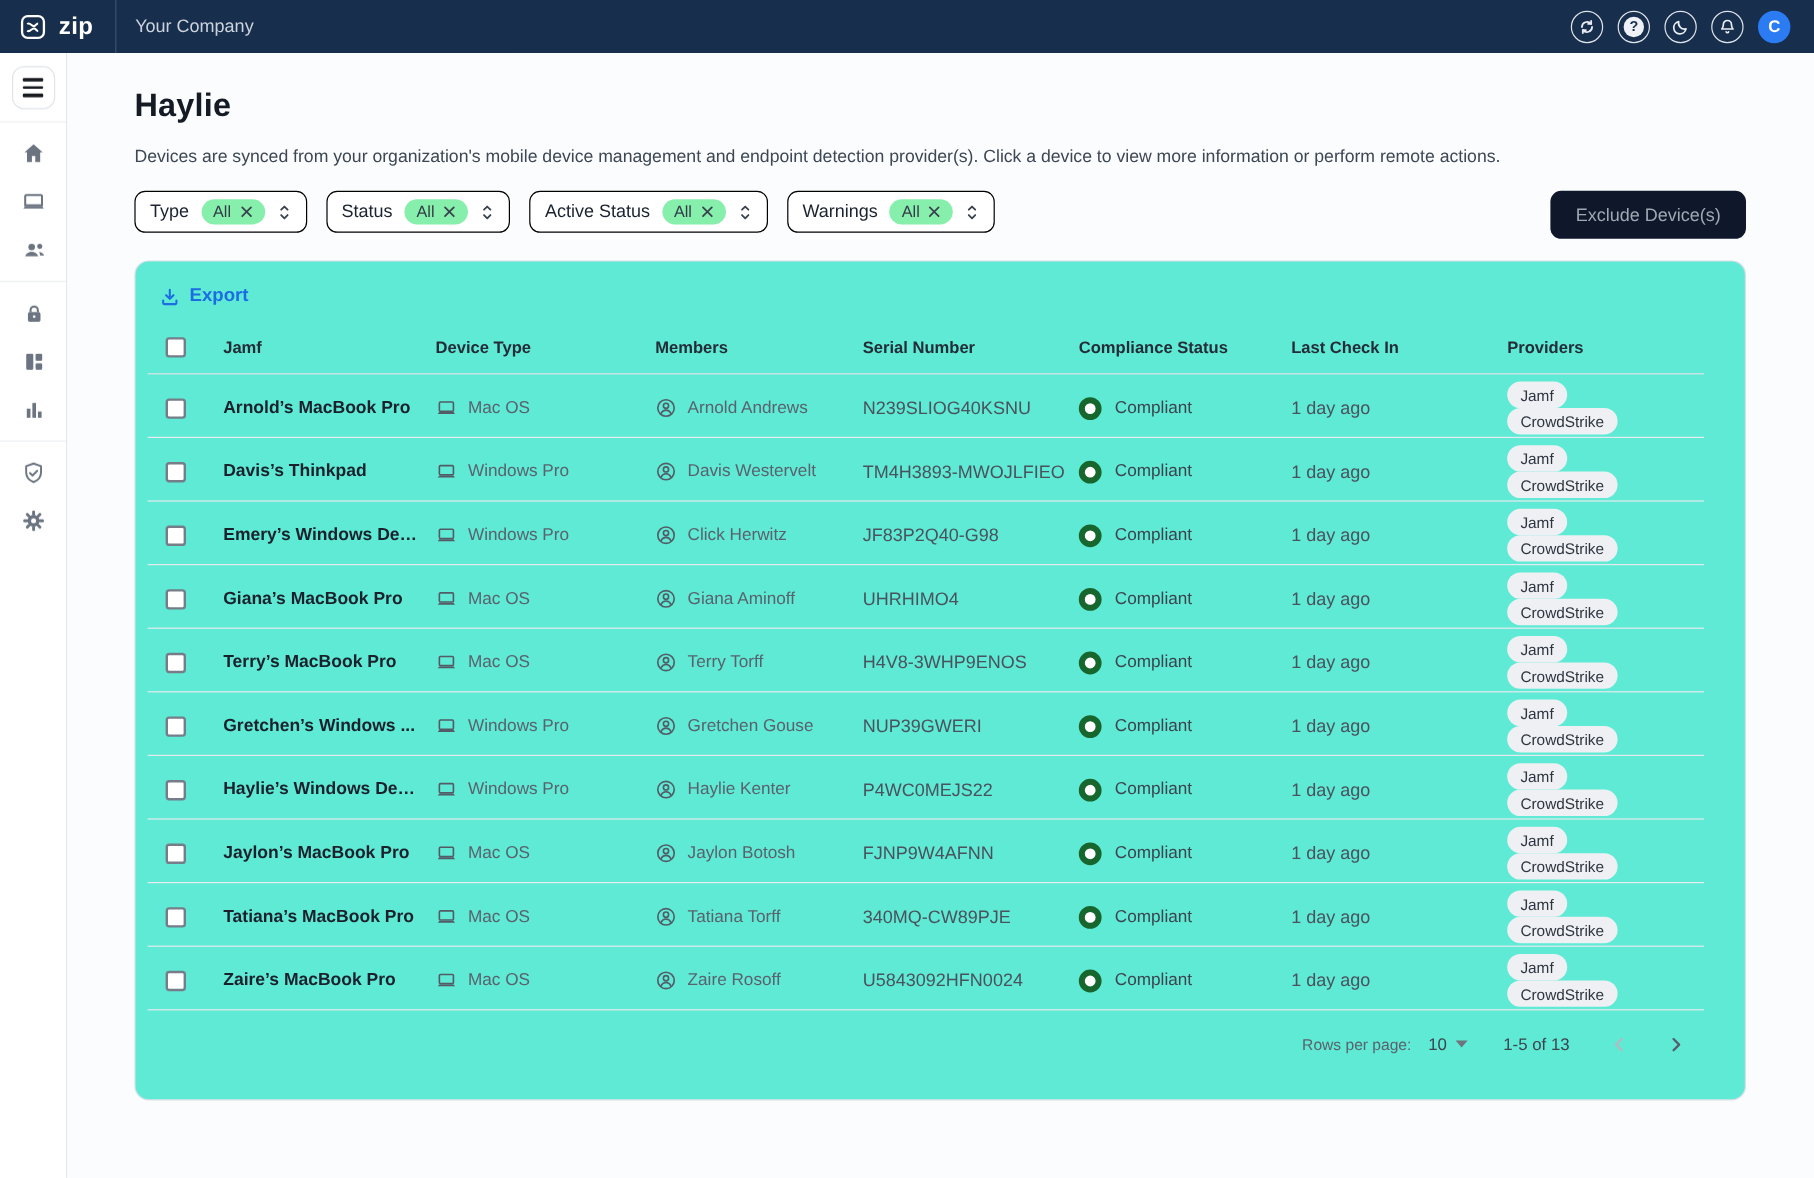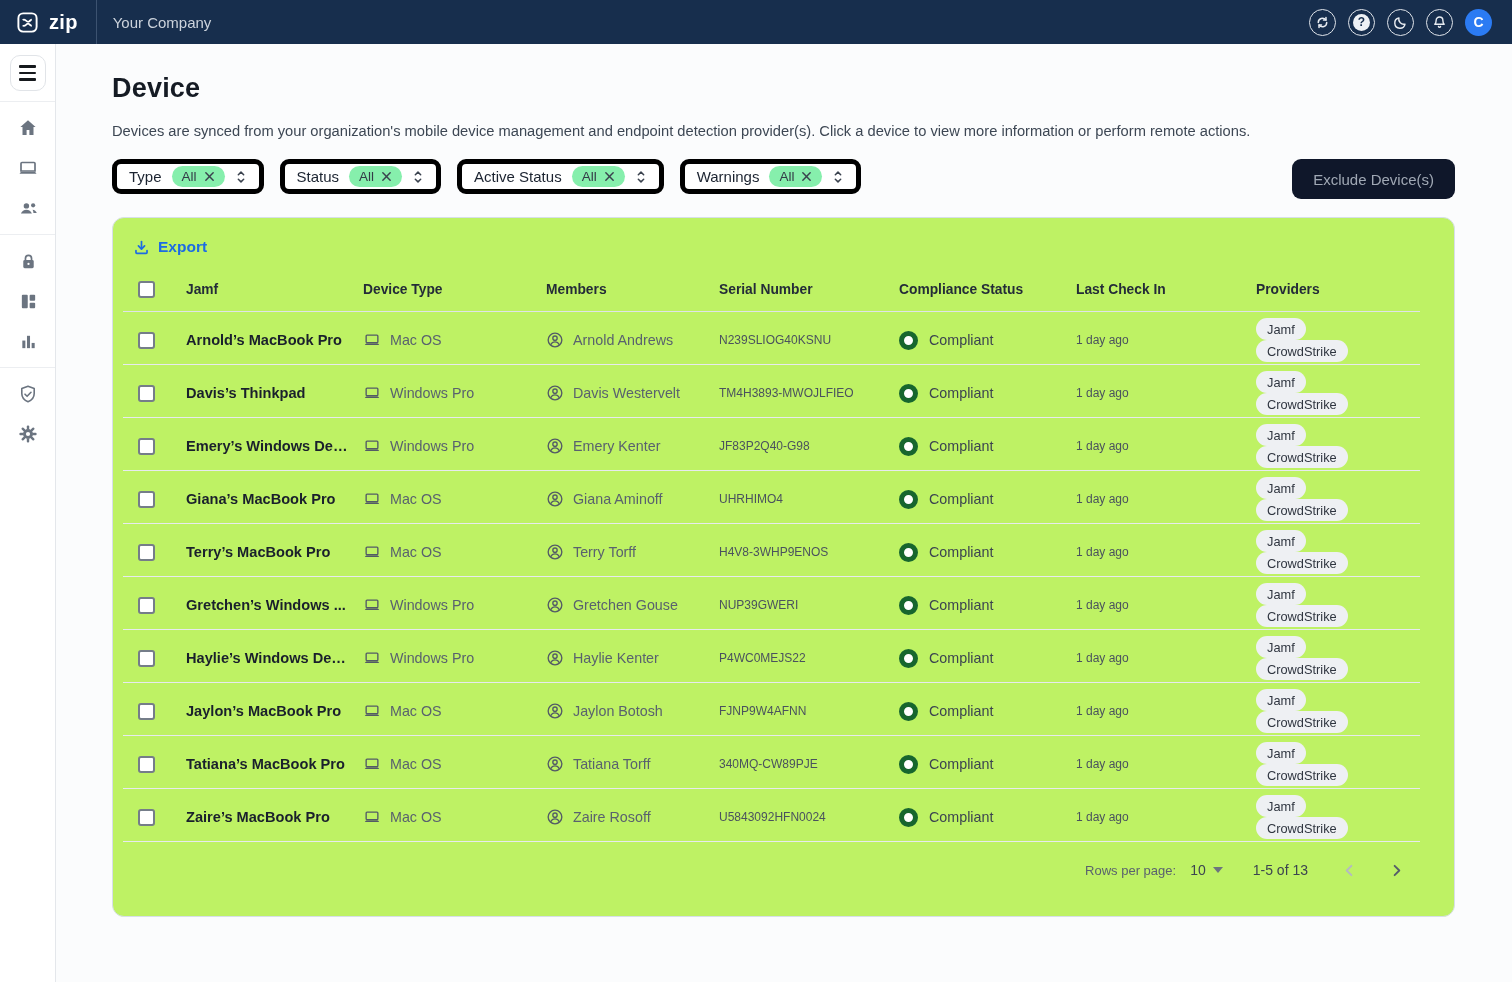--- a/index.html
+++ b/index.html
@@ -33,34 +33,34 @@
 
   
   .main { position:absolute; top:44px; left:56px; width:1456px; height:938px;
     background:#fbfcfd; padding:29px 57px 0 56px; }
   h1.page-title { font-size:27px; font-weight:700; color:#151b24; letter-spacing:.2px; }
   .page-desc { margin-top:19px; font-size:14.7px; color:#3d4754; }
 
   
   .filter-row { margin-top:20px; display:flex; align-items:flex-start; }
   .filters { display:flex; gap:16px; }
-  .chip { background:#fff; border:5px solid #000000; border-radius:9px; height:35px;
+  .chip { background:#fff; border:1px solid #000000; border-radius:9px; height:35px;
     display:flex; align-items:center; padding:0 12px; gap:10px; cursor:pointer; }
   .chip-label { font-size:15px; color:#1b2330; }
   .chip-pill { background:#86efac; border-radius:999px; display:flex; align-items:center;
     gap:7px; padding:3px 10px; }
   .chip-pill .val { font-size:13.5px; color:#333b47; }
   .chip-x { color:#3a424e; display:flex; cursor:pointer; }
   .chip-sorter { color:#3a424e; display:flex; }
   .bulk-actions { margin-left:auto; display:flex; gap:10px; }
   .bulk-btn { height:40px; padding:0 21px; border:none; border-radius:9px; background:#0f172a;
     color:#a0a8b4; font-size:15px; font-weight:500; font-family:"Liberation Sans",sans-serif; cursor:default; }
 
   
-  .card { margin-top:18px; width:1343px; height:700px; background:#bef264;
+  .card { margin-top:18px; width:1343px; height:700px; background:#5eead4;
     border:1px solid #d7dfe9; border-radius:12px; }
   .card-top { display:flex; justify-content:space-between; align-items:flex-end; padding:20px 33px 6px 20px; }
   .export-btn { display:flex; align-items:center; gap:8px; color:#1c6ce3; font-size:15.5px;
     font-weight:700; background:none; border:none; cursor:pointer; font-family:"Liberation Sans",sans-serif; }
   .search-box { display:flex; align-items:center; gap:13px; width:222px;
     border-bottom:1px solid #80868e; padding:4px 2px 7px; }
   .search-box .sicon { color:#5f666f; display:flex; }
   .search-input { border:none; outline:none; background:transparent; font-size:15.5px; width:170px;
     color:#30363f; font-family:"Liberation Sans",sans-serif; }
   .search-input::placeholder { color:#8d939b; }
@@ -69,21 +69,21 @@
   .trow { display:grid; grid-template-columns:63px 177px 183px 173px 180px 177px 180px 1fr; align-items:center; }
   .thead { height:44px; border-bottom:1px solid #dfe3e9; }
   .th { font-size:13.8px; font-weight:700; color:#242c38; }
   .tbody .trow { height:53px; border-bottom:1px solid #e7eaef; cursor:pointer; }
   .cb-cell { padding-left:15px; }
   .checkbox { width:17px; height:17px; border:2px solid #757d89; border-radius:3px; background:#fff; cursor:pointer; }
   .name-cell { font-size:14.6px; font-weight:700; color:#1a202c; padding-right:10px;
     white-space:nowrap; overflow:hidden; text-overflow:ellipsis; }
   .icon-text { display:flex; align-items:center; gap:9px; color:#59626e; font-size:14.3px; }
   .icon-text .cicon { color:#535b66; display:flex; flex:none; }
-  .plain-cell { font-size:12px; color:#4a525e; }
+  .plain-cell { font-size:15px; color:#4a525e; }
   .compliance-cell { display:flex; align-items:center; gap:11px; }
   .donut { width:19px; height:19px; border-radius:50%; border:5px solid #17662e; background:#fff; flex:none; }
   .compliance-text { font-size:14.3px; color:#3c4450; }
   .providers-cell { display:flex; flex-direction:column; align-items:flex-start; gap:0; padding:6px 0; }
   .provider-pill { background:#eef0f3; border-radius:999px; padding:3.5px 11px; font-size:12.8px; color:#2f3540; }
 
   .tfoot { height:56px; display:flex; align-items:center; justify-content:flex-end; gap:30px; padding-right:12px; }
   .rpp { display:flex; align-items:center; gap:14px; }
   .rpp-label { font-size:13px; color:#5a626e; }
   .rpp-select { display:flex; align-items:center; gap:7px; cursor:pointer; }
@@ -233,21 +233,21 @@
           </g>
           <circle cx="10" cy="10" r="5" fill="currentColor"></circle>
           <circle cx="10" cy="10" r="2.1" fill="#fff"></circle>
         </svg>
       </span>
     </div>
   </div>
 </aside>
 
 <main class="main">
-  <h1 class="page-title">Device</h1>
+  <h1 class="page-title">Haylie</h1>
   <p class="page-desc">Devices are synced from your organization's mobile device management and endpoint detection provider(s). Click a device to view more information or perform remote actions.</p>
 
   <div class="filter-row">
     <div class="filters">
   <div class="chip">
     <span class="chip-label">Type</span>
     <span class="chip-pill">
       <span class="val">All</span>
       <span class="chip-x">
         <svg width="11" height="11" viewBox="0 0 12 12" fill="none" stroke="currentColor" stroke-width="1.6" stroke-linecap="round">
@@ -437,21 +437,21 @@
       <span>Windows Pro</span>
     </div>
     <div class="icon-text">
       <span class="cicon">
         <svg width="18" height="18" viewBox="0 0 20 20" fill="none" stroke="currentColor" stroke-width="1.5">
           <circle cx="10" cy="10" r="7.6"></circle>
                   <circle cx="10" cy="8" r="2.4"></circle>
                   <path d="M5.4 15.1c.9-2 2.6-3.1 4.6-3.1s3.7 1.1 4.6 3.1" stroke-linecap="round"></path>
         </svg>
       </span>
-      <span>Emery Kenter</span>
+      <span>Click Herwitz</span>
     </div>
     <div class="plain-cell">JF83P2Q40-G98</div>
     <div class="compliance-cell">
       <span class="donut"></span>
       <span class="compliance-text">Compliant</span>
     </div>
     <div class="plain-cell">1 day ago</div>
     <div class="providers-cell">
               <span class="provider-pill">Jamf</span>
               <span class="provider-pill">CrowdStrike</span>

